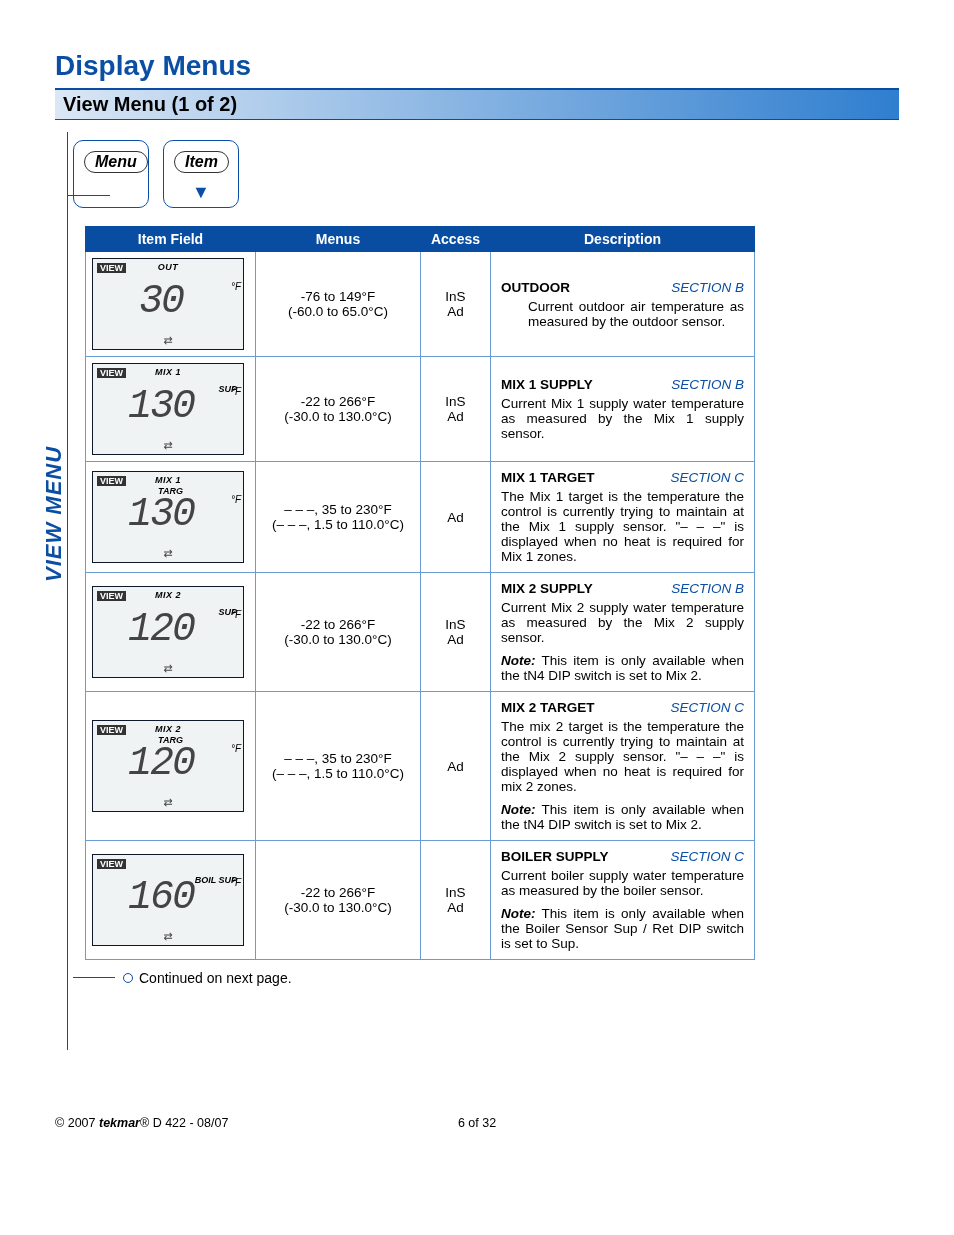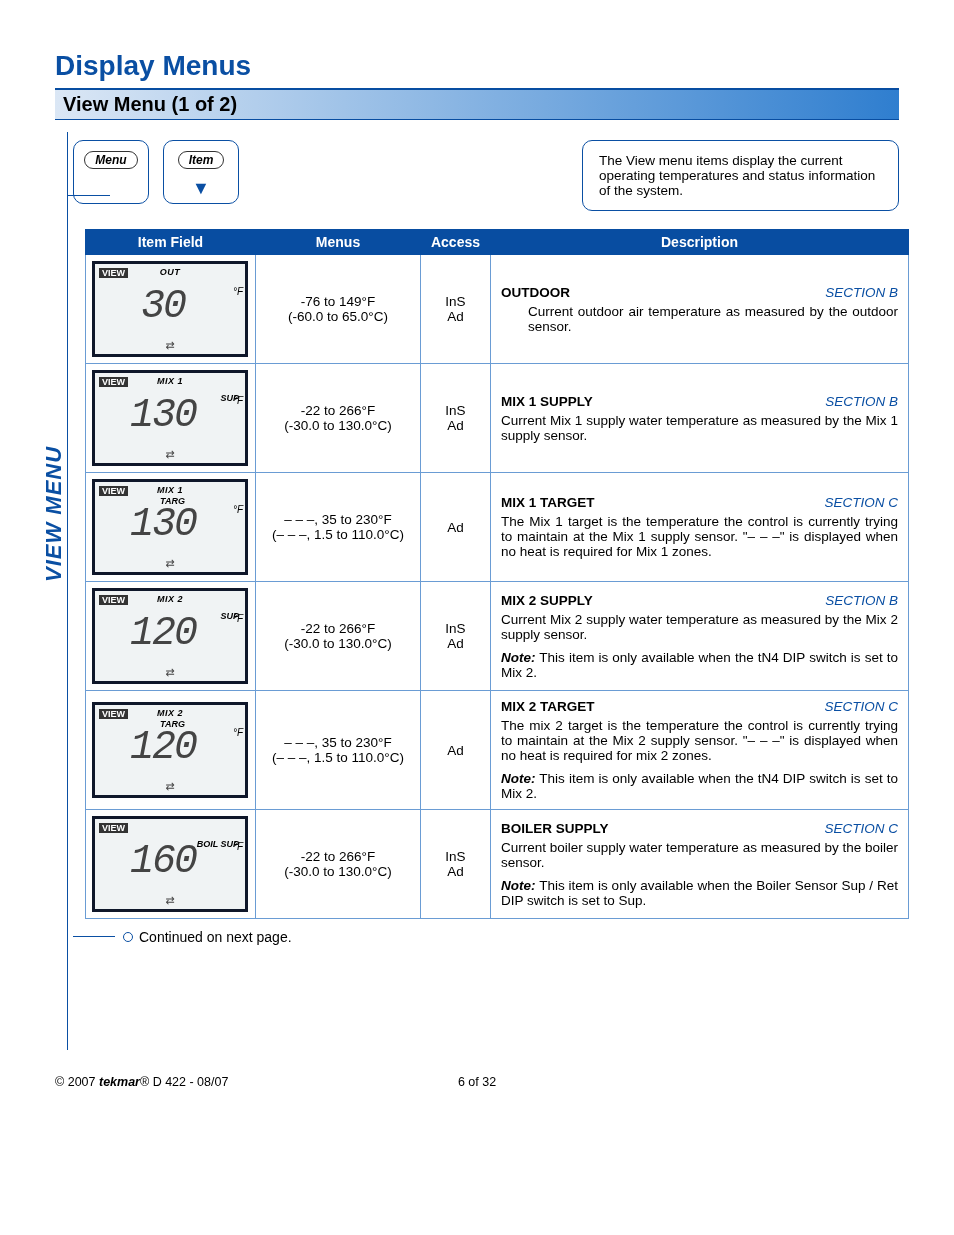--- a/index.html
+++ b/index.html
@@ -40,21 +40,21 @@
     position: relative;
     text-align:center;
   }
   .pill {
     display:inline-block;
     border: 1px solid #333;
     border-radius: 999px;
     padding: 1px 10px;
     font-style: italic;
     font-weight: bold;
-    font-size: 12px;
+    font-size: 16px;
   }
   .desc-box {
     border: 1.5px solid #0a4fa3;
     border-radius: 10px;
     padding: 12px 16px;
     flex: 1;
     margin-left: auto;
   }
   .arrow-down {
     position: absolute;
@@ -65,21 +65,21 @@
     font-size: 18px;
     line-height: 1;
   }
   .connector-vertical {
     position:absolute;
     border-left: 1.5px solid #0a4fa3;
   }
 
   table.main {
     border-collapse: collapse;
-    width: 824px;
+    width: 670px;
     margin-top: 18px;
     margin-left: 30px;
     table-layout: fixed;
   }
   table.main th {
     background: #084da1;
     color: #fff;
     font-weight: bold;
     padding: 4px;
     border: 0.5px solid #084da1;
@@ -96,21 +96,21 @@
   .col-access { width: 70px; }
   .col-desc { }
   td.center { text-align: center; }
   .desc-cell { text-align: justify; }
   .desc-title { font-weight: bold; }
   .section-ref { float: right; font-style: italic; color: #0a4fa3; font-weight: normal;}
   .note-label { font-style: italic; font-weight: bold; }
 
   
   .lcd {
-    border: 3px solid #0f172a;
+    border: 1px solid #0f172a;
     background: #f0f3f4;
     width: 150px;
     height: 90px;
     position: relative;
     font-family: Arial, sans-serif;
   }
   .lcd .view-tag {
     position:absolute; top:4px; left:4px;
     background:#333; color:#fff; font-size:9px; font-weight:bold;
     padding: 0 3px;
@@ -208,23 +208,20 @@
   <div style="display:flex; gap:14px;">
     <div class="pill-box" style="width:54px;">
       <span class="pill">Menu</span>
     </div>
     <div class="pill-box" style="width:54px;">
       <span class="pill">Item</span>
       <span class="arrow-down">▼</span>
     </div>
   </div>
   <div style="flex:1"></div>
-  <div class="desc-box" style="max-width:380px;">
-    <span>The View menu items display the current operating temperatures and status information of the system.</span>
-  </div>
 </div>
 
 <div class="side-label">VIEW MENU</div>
 
 <table class="main">
   <colgroup>
     <col class="col-item">
       <col class="col-range">
       <col class="col-access">
       <col class="col-desc">

